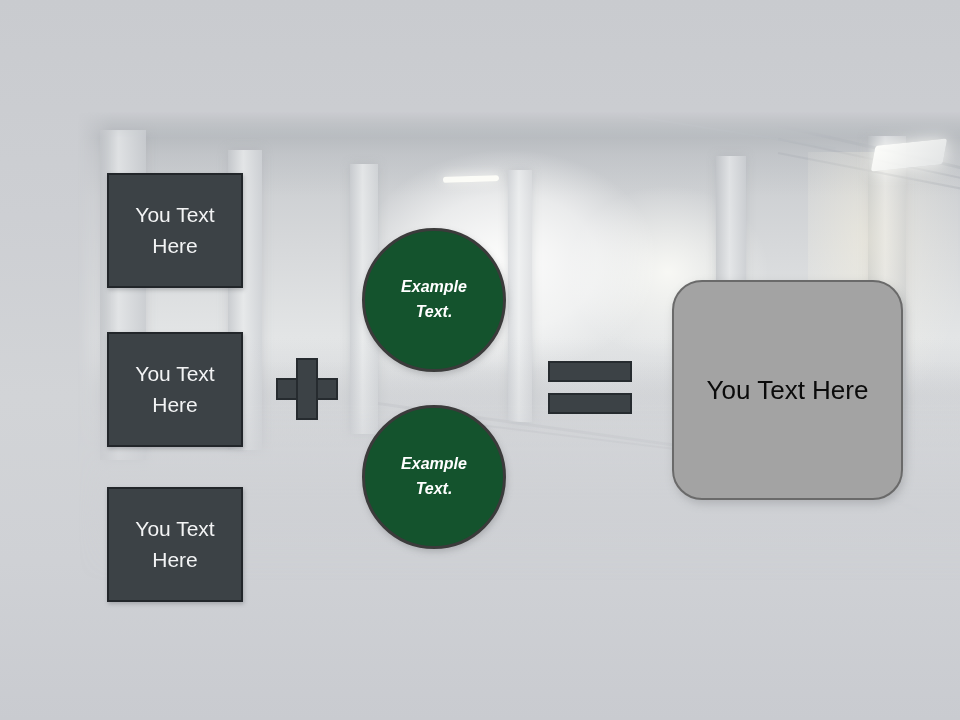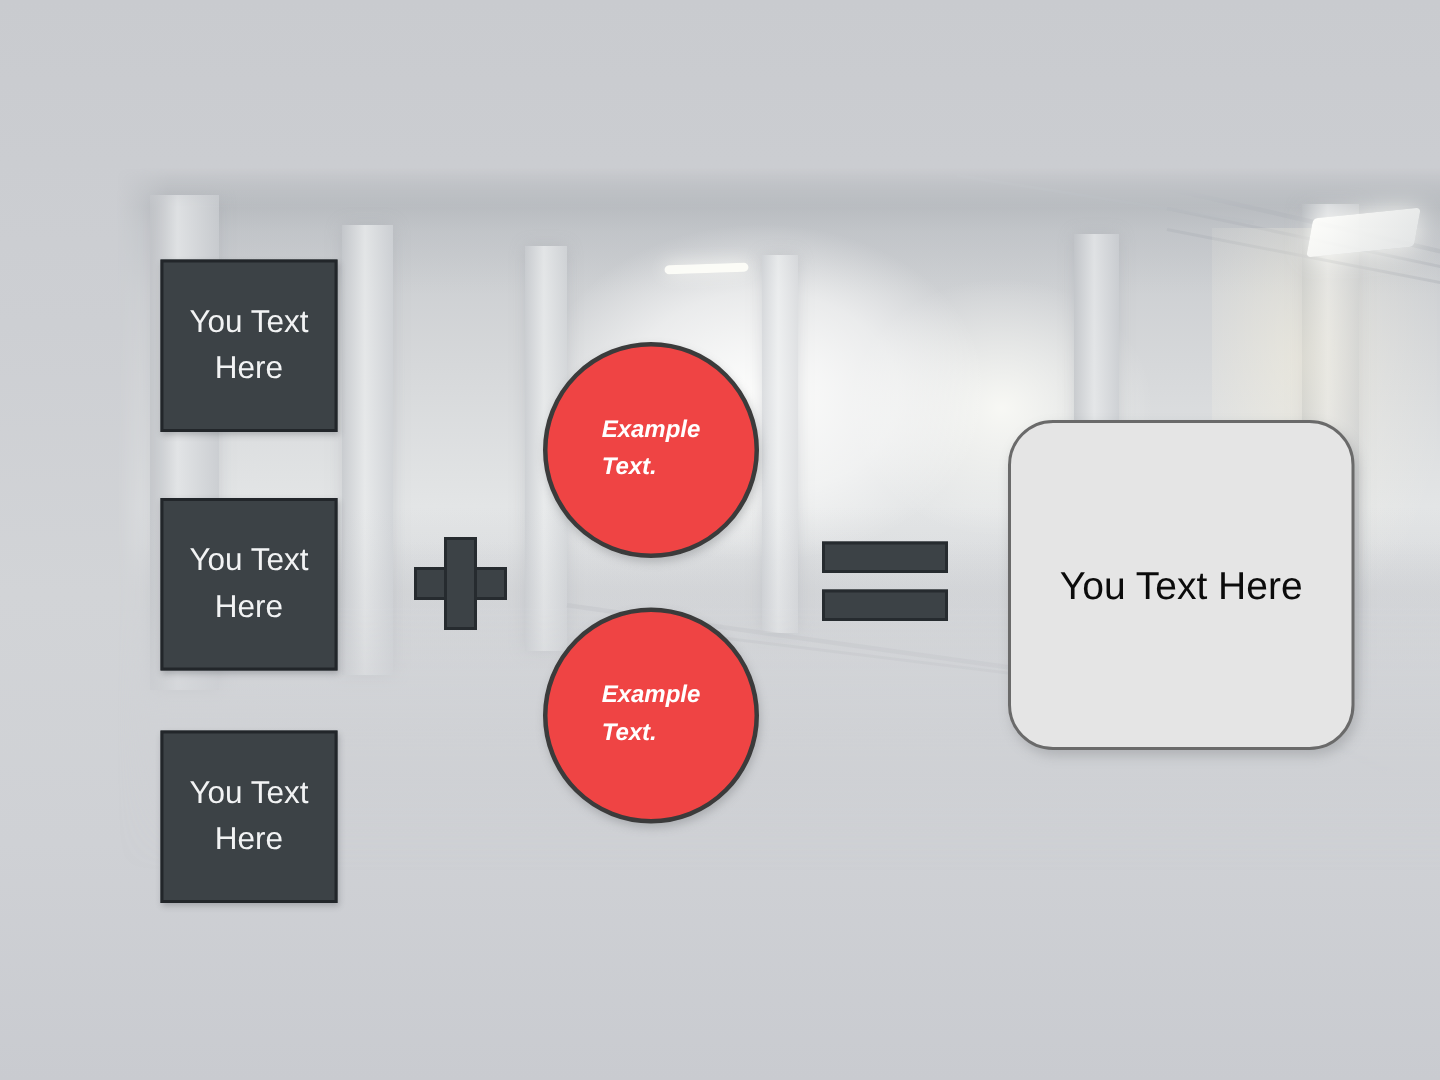--- a/index.html
+++ b/index.html
@@ -150,21 +150,21 @@
     line-height: 1.05;
     letter-spacing: 0.2px;
     white-space: nowrap;
   }
   .header-title .bold { font-weight: 700; }
   .header-title .light { font-weight: 400; }
 
   
   .text-box {
     position: absolute;
-    width: 118px;
+    width: 136px;
     height: 115px;
     background: #3c4246;
     border: 2px solid #22262a;
     box-sizing: border-box;
     display: flex;
     align-items: center;
     justify-content: center;
     color: #f2f3f4;
     font-size: 21px;
     line-height: 1.45;
@@ -197,31 +197,32 @@
     background: #3c4246;
     border: none;
   }
 
   
   .circle {
     position: absolute;
     width: 144px;
     height: 144px;
     border-radius: 50%;
-    background: #ef4444;
+    background: #14532d;
     border: 3px solid #3b3b3b;
     box-sizing: border-box;
     display: flex;
     align-items: center;
     justify-content: center;
     color: #ffffff;
     font-size: 16px;
     font-weight: 700;
     font-style: italic;
     line-height: 1.55;
+    text-align: center;
     box-shadow: 1px 3px 6px rgba(110,112,116,0.35);
   }
   .circle.c-top { left: 362px; top: 228px; }
   .circle.c-bot { left: 362px; top: 405px; }
 
   
   .equals { position: absolute; left: 548px; top: 361px; width: 84px; height: 53px; }
   .equals span {
     position: absolute;
     left: 0;
@@ -234,21 +235,21 @@
   .equals .bar1 { top: 0px; }
   .equals .bar2 { top: 32px; }
 
   
   .result {
     position: absolute;
     left: 672px;
     top: 280px;
     width: 231px;
     height: 220px;
-    background: #e5e5e5;
+    background: #a3a3a3;
     border: 2px solid #6a6a6a;
     border-radius: 30px;
     box-sizing: border-box;
     display: flex;
     align-items: center;
     justify-content: center;
     color: #0b0b0b;
     font-size: 26px;
     text-align: center;
     box-shadow: 2px 4px 8px rgba(120,122,126,0.35);

